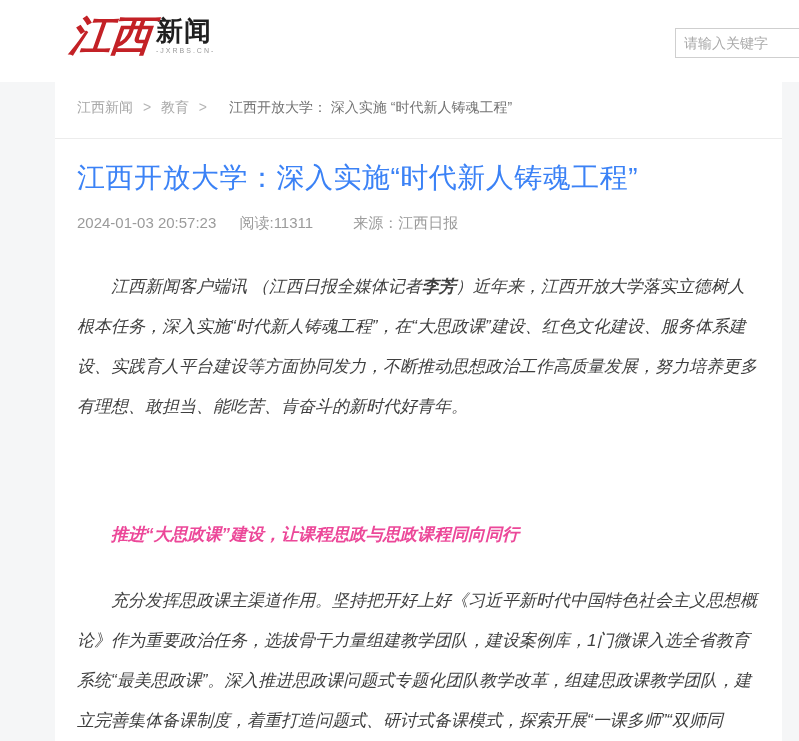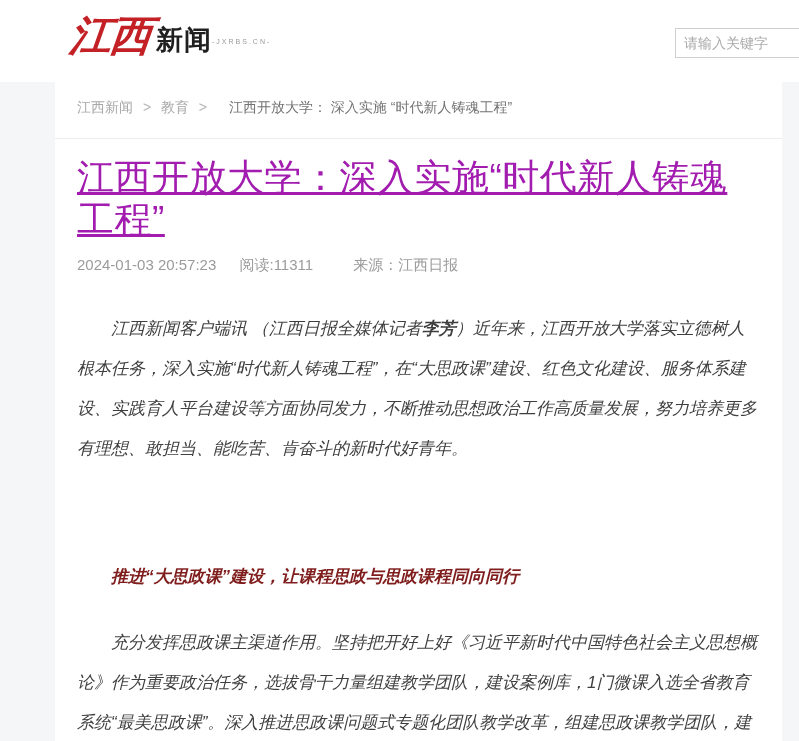--- a/index.html
+++ b/index.html
@@ -25,21 +25,21 @@
     font-family: "DejaVu Serif", "Liberation Serif", serif;
     font-style: italic;
     font-weight: bold;
     font-size: 42px;
     line-height: 44px;
     color: #c32126;
     transform: skewX(-6deg);
     letter-spacing: -2px;
     margin-right: 6px;
   }
-  .logo-right { display: flex; flex-direction: row; align-items: center; padding-bottom: 4px; }
+  .logo-right { display: flex; flex-direction: column; align-items: flex-start; padding-bottom: 4px; }
   .logo-black {
     font-family: "DejaVu Serif", "Liberation Serif", serif;
     font-weight: bold;
     font-size: 27px;
     line-height: 28px;
     color: #1f1f1f;
     letter-spacing: 1px;
   }
   .logo-tagline {
     font-size: 7px;
@@ -75,26 +75,25 @@
     overflow: hidden;
   }
   .breadcrumb .crumb-link { color: #a8a8a8; text-decoration: none; cursor: pointer; text-align: right; }
   .breadcrumb .crumb-sep { margin: 0 6px; color: #b5b5b5; }
   .breadcrumb .crumb-sep.tight { margin: 0 0 0 6px; }
   .breadcrumb .crumb-current { color: #737373; margin-left: 18px; }
   
   .article { padding: 0 22px; }
   .article-title {
     padding-top: 18px;
-    font-size: 37px;
+    font-size: 28px;
     line-height: 42px;
     font-weight: 400;
-    color: #a21caf;
+    color: #3b82f6;
     letter-spacing: 0.5px;
-    text-decoration: underline;
   }
   .article-meta {
     margin-top: 15px;
     font-size: 15px;
     color: #9b9b9b;
   }
   .article-meta .meta-reads { margin-left: 19px; }
   .article-meta .meta-source { margin-left: 36px; }
   .article-body {
     margin-top: 34px;
@@ -103,21 +102,21 @@
     color: #3f3f3f;
   }
   .article-body p { text-indent: 2em; font-style: italic; }
   .para-reporter { font-weight: bold; }
   .sub-heading {
     margin-top: 88px;
     text-indent: 2em;
     font-size: 17px;
     line-height: 40px;
     font-weight: bold;
-    color: #7f1d1d;
+    color: #ec4899;
   }
   .para-2 { margin-top: 26px; }
 </style>
 </head>
 <body>
 
 <header class="site-header">
   <div class="logo">
     <span class="logo-red">江西</span>
     <span class="logo-right">

